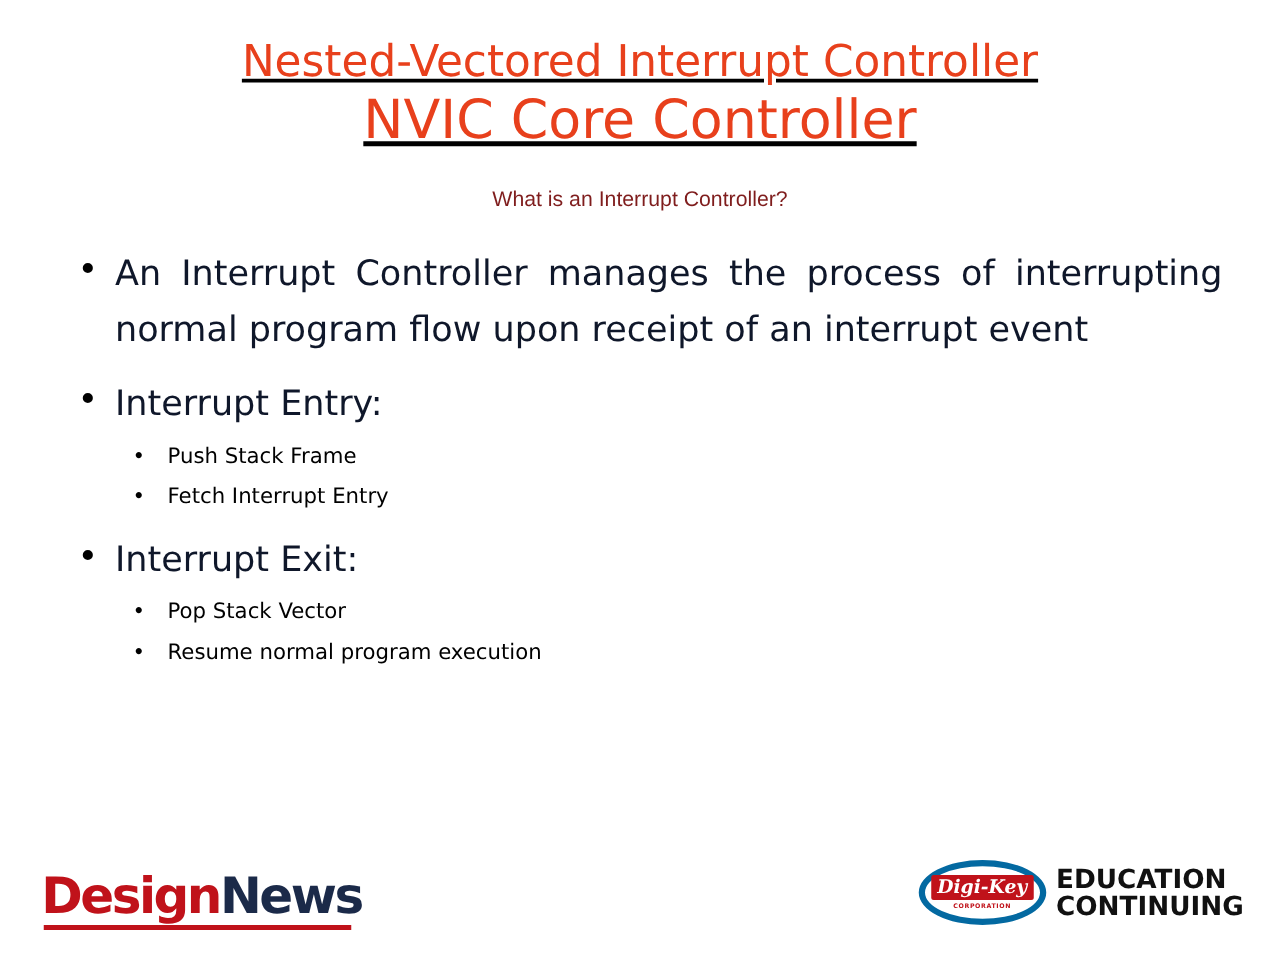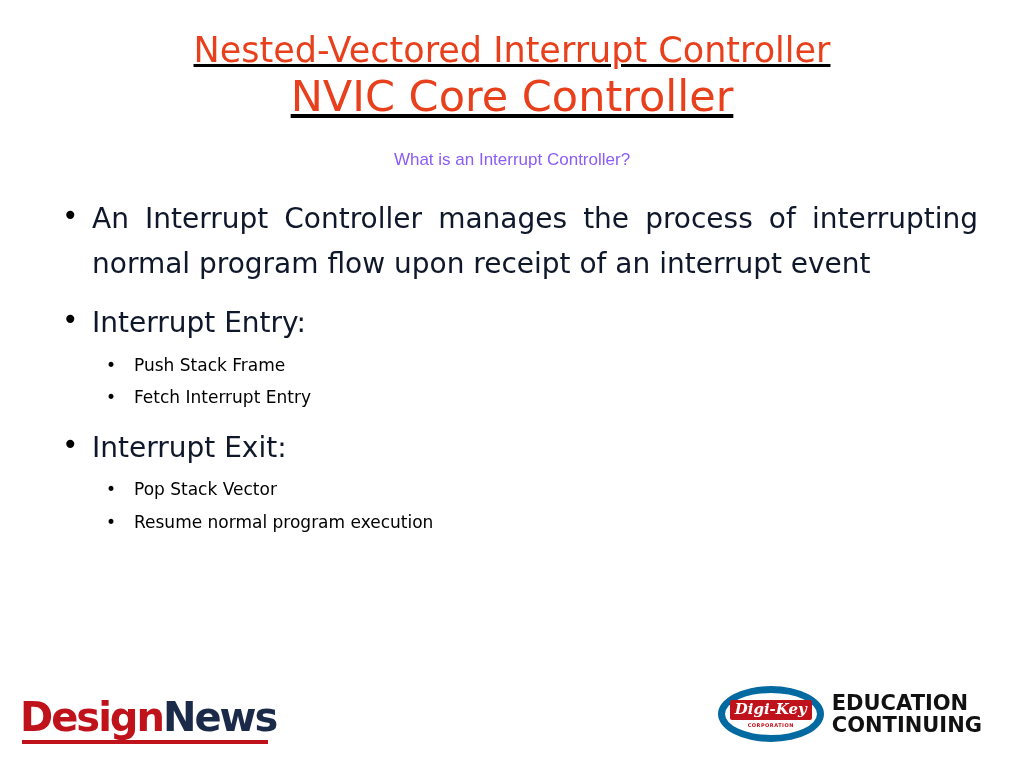--- a/index.html
+++ b/index.html
@@ -36,21 +36,21 @@
     color: #E8401C;
     font-size: 43px;
     font-weight: normal;
     line-height: 1.15;
     margin-top: 2px;
   }
   .subtitle {
     text-align: center;
     font-family: "Liberation Sans", sans-serif;
     font-size: 17px;
-    color: #8b5cf6;
+    color: #7f1d1d;
     margin-top: 28px;
   }
   .body-area {
     margin-top: 26px;
     padding-left: 62px;
     padding-right: 46px;
   }
   .lvl1 {
     display: flex;
     align-items: flex-start;
@@ -88,21 +88,21 @@
     color: #000000;
   }
   .lvl2 .text {
     flex: 1 1 auto;
     font-size: 17px;
     line-height: 1.5;
     color: #000000;
   }
   .footer {
     position: absolute;
-    left: 0;
+    left: 13px;
     bottom: 18px;
     width: 1000px;
     height: 70px;
     text-decoration: underline;
   }
   
   .dn-logo {
     position: absolute;
     left: 20px;
     bottom: 10px;
@@ -132,21 +132,21 @@
     position: absolute;
     right: 14px;
     bottom: 8px;
     display: flex;
     align-items: center;
     height: 56px;
   }
   .dk-oval {
     width: 92px;
     height: 42px;
-    border: 7px solid #0369a1;
+    border: 5px solid #0369a1;
     border-radius: 50%;
     display: flex;
     flex-direction: column;
     align-items: center;
     justify-content: center;
     margin-right: 8px;
     background: #ffffff;
   }
   .dk-word {
     background: #C0121A;

